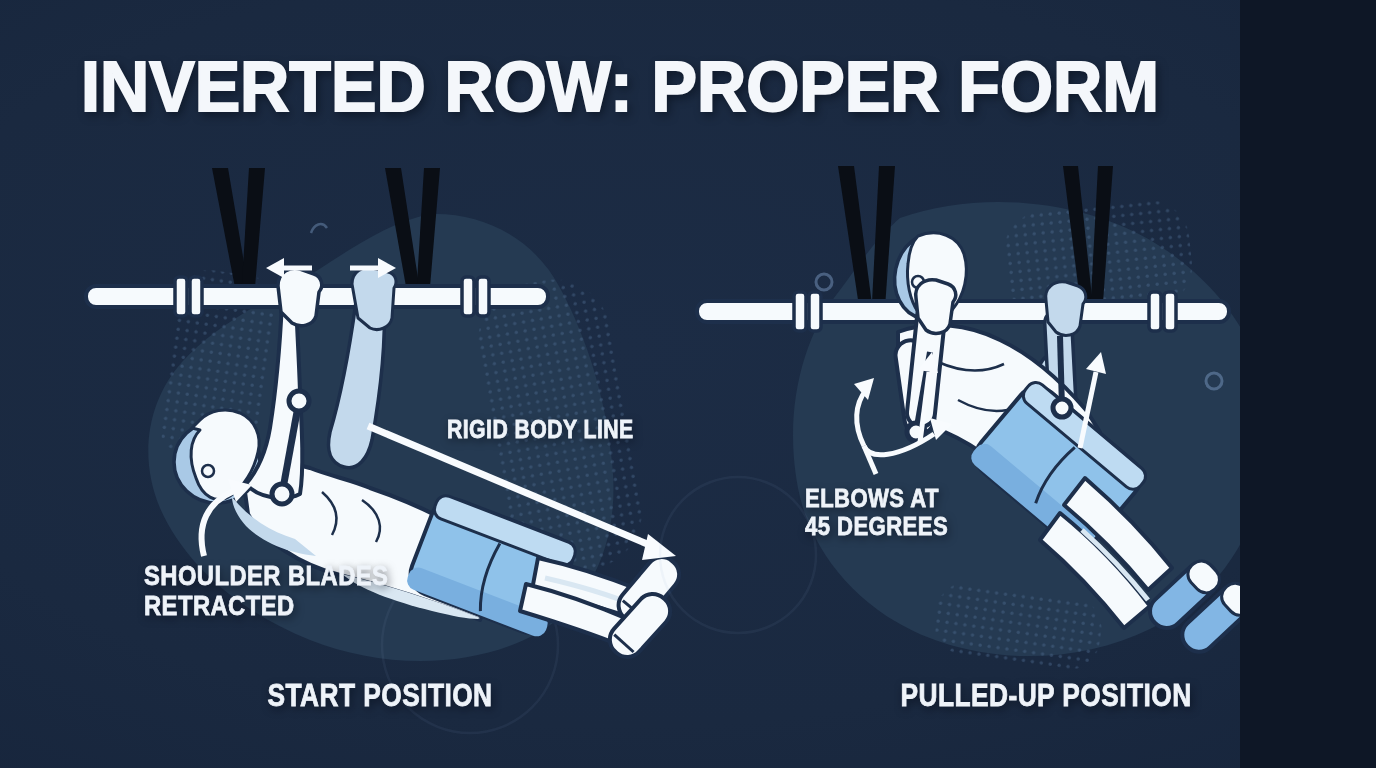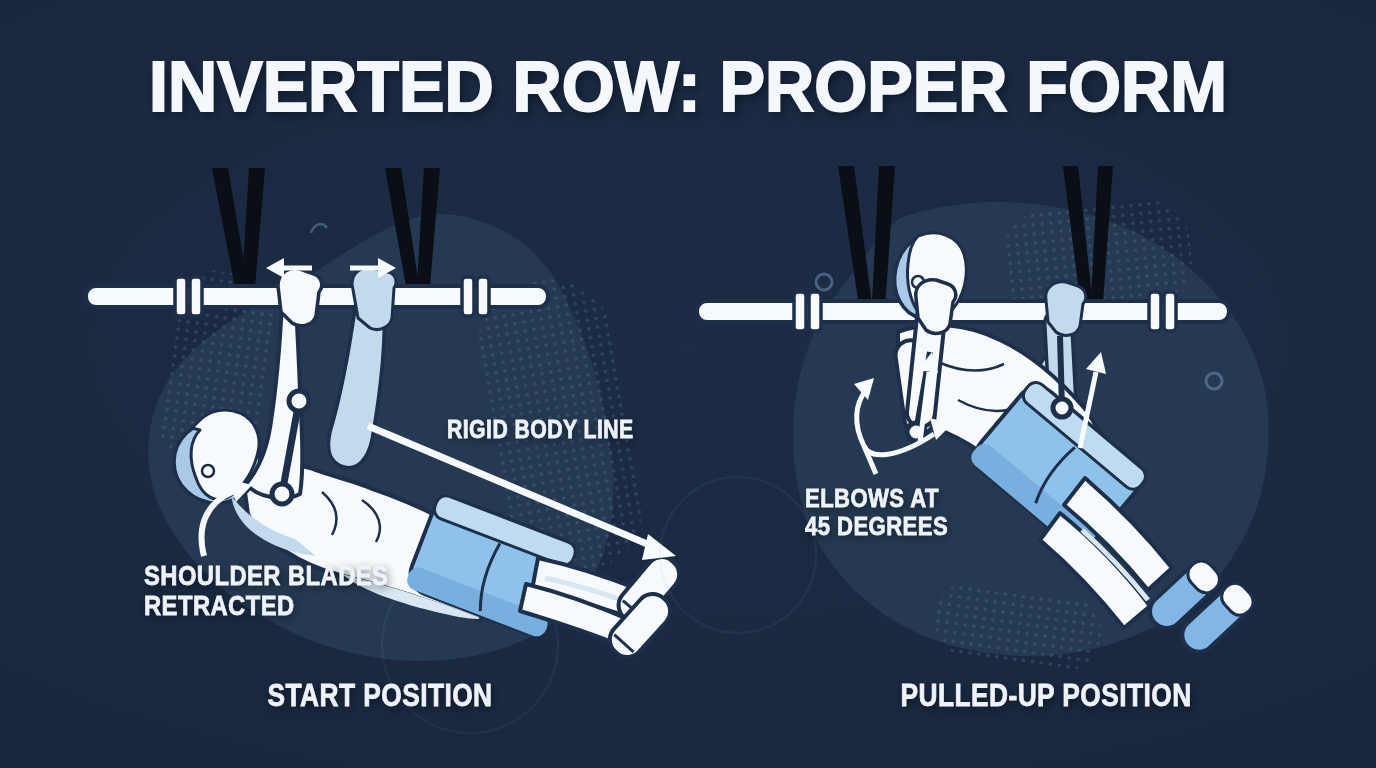--- a/index.html
+++ b/index.html
@@ -1,18 +1,18 @@
 <!DOCTYPE html>
 <html><head>
 <meta charset="utf-8">
 <style>
   html,body{margin:0;padding:0;background:#10structure;}
   body{background:#0e1726;}
   #stage{
-    position:relative;width:1376px;height:768px;overflow:hidden;
+    position:relative;width:1240px;height:768px;overflow:hidden;
     background:radial-gradient(ellipse 110% 90% at 50% 45%, #1c2c45 0%, #1a2940 55%, #15233a 100%);
     font-family:"Liberation Sans", sans-serif;
   }
   .label{
     position:absolute;color:#eef3f9;font-weight:700;white-space:nowrap;
     letter-spacing:.5px;line-height:1.08;
     text-shadow:2px 3px 9px rgba(4,9,18,.6);
     -webkit-text-stroke:.8px #eef3f9;
   }
   .cond{transform:scaleX(.85);transform-origin:0 50%;}

